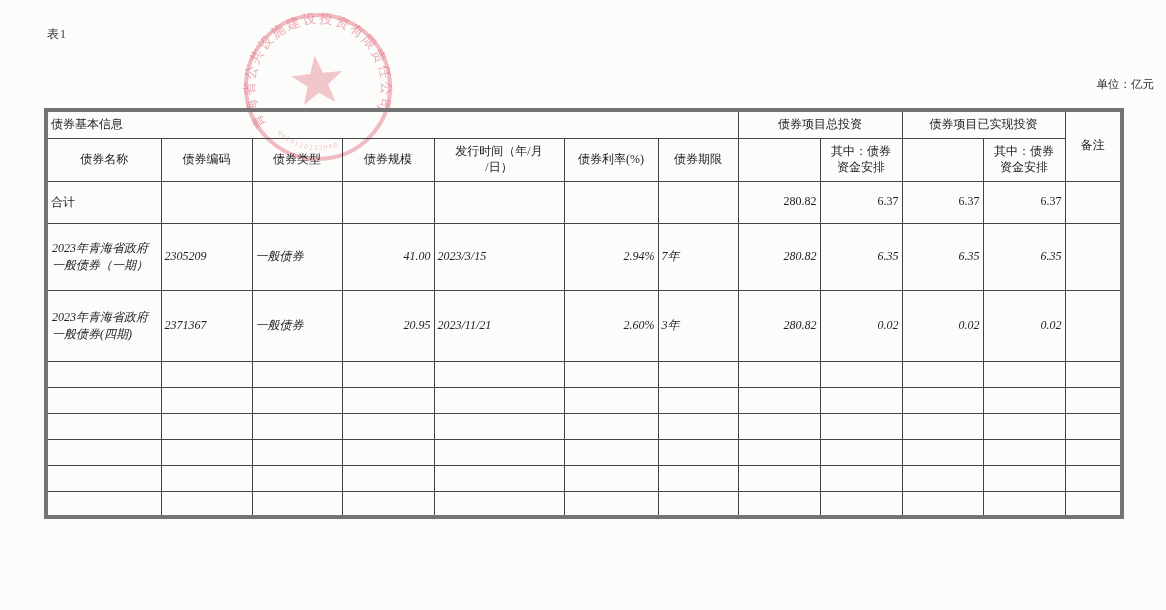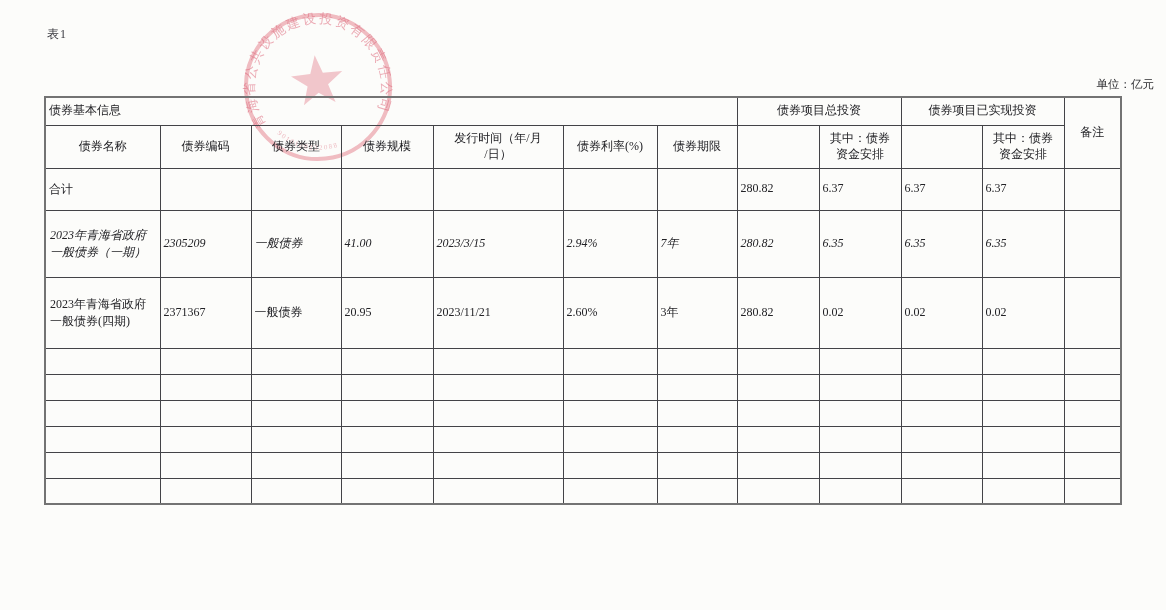--- a/index.html
+++ b/index.html
@@ -20,42 +20,42 @@
   }
   .unit-note {
     position:absolute; right:52px; top:77px;
     font-size:11.5px; color:#2c2c30;
   }
   .footnote {
     position:absolute; left:44px; top:508px;
     font-size:11.5px; color:#2c2c30; letter-spacing:0.3px;
   }
   table.bonds {
-    position:absolute; left:44px; top:96px;
+    position:absolute; left:44px; top:108px;
     border-collapse:collapse; table-layout:fixed; width:1076px;
-    border:2px solid #737373;
+    border:4px solid #737373;
   }
   table.bonds th, table.bonds td {
     border:1px solid #434347;
     font-size:12px; font-weight:normal; color:#222226;
     padding:1px 3px; vertical-align:middle; overflow:hidden;
     line-height:1.3;
   }
   thead th { text-align:center; white-space:pre-line; }
   thead tr:nth-child(1) { height:28px; }
   thead tr:nth-child(2) { height:43px; }
   th.basic-group { text-align:left; padding-left:221px; }
   th.inv-group   { border-bottom:none; }
   th.sub-empty   { border-top:none; }
   tbody tr:nth-child(1) { height:42px; }
   tbody tr:nth-child(2) { height:67px;font-style:italic; }
-  tbody tr:nth-child(3) { height:71px; }
+  tbody tr:nth-child(3) { height:71px;font-style:italic; }
   tbody tr:nth-child(n+4) { height:26px; }
   tbody td { text-align:left; }
-  tbody td.num { text-align:left; padding-right:3px; }
+  tbody td.num { text-align:right; padding-right:3px; }
   tbody td.c-name { padding-left:4px; line-height:1.35; }
   tbody tr.total-row td.c-name { padding-left:3px; }
   .stamp {
     position:absolute; left:233px; top:2px; width:170px; height:170px;
     mix-blend-mode:multiply; opacity:0.8; pointer-events:none;
   }
 </style>
 </head>
 <body>
 

